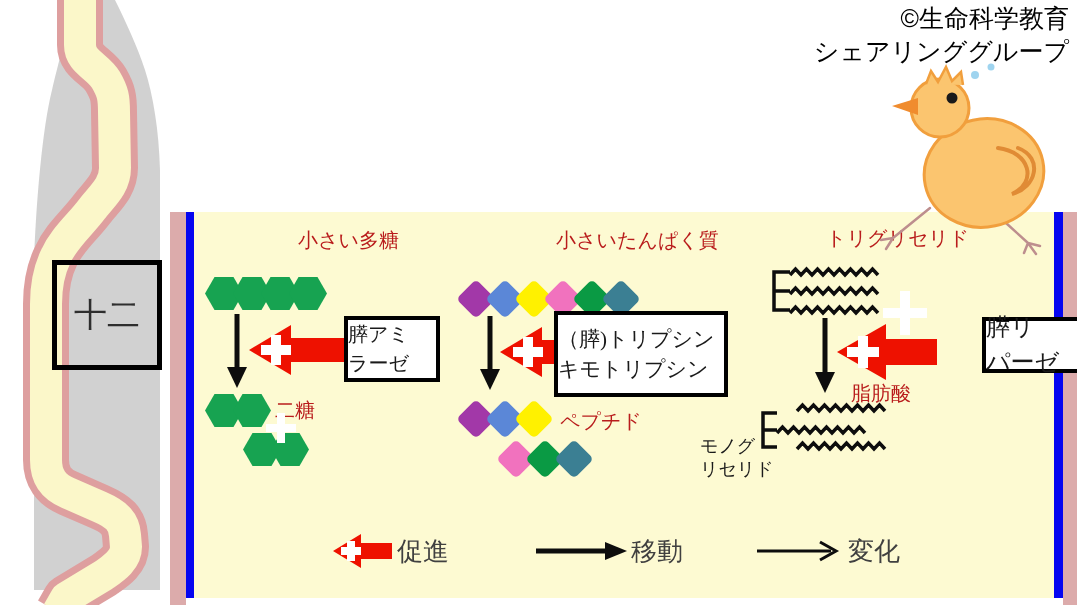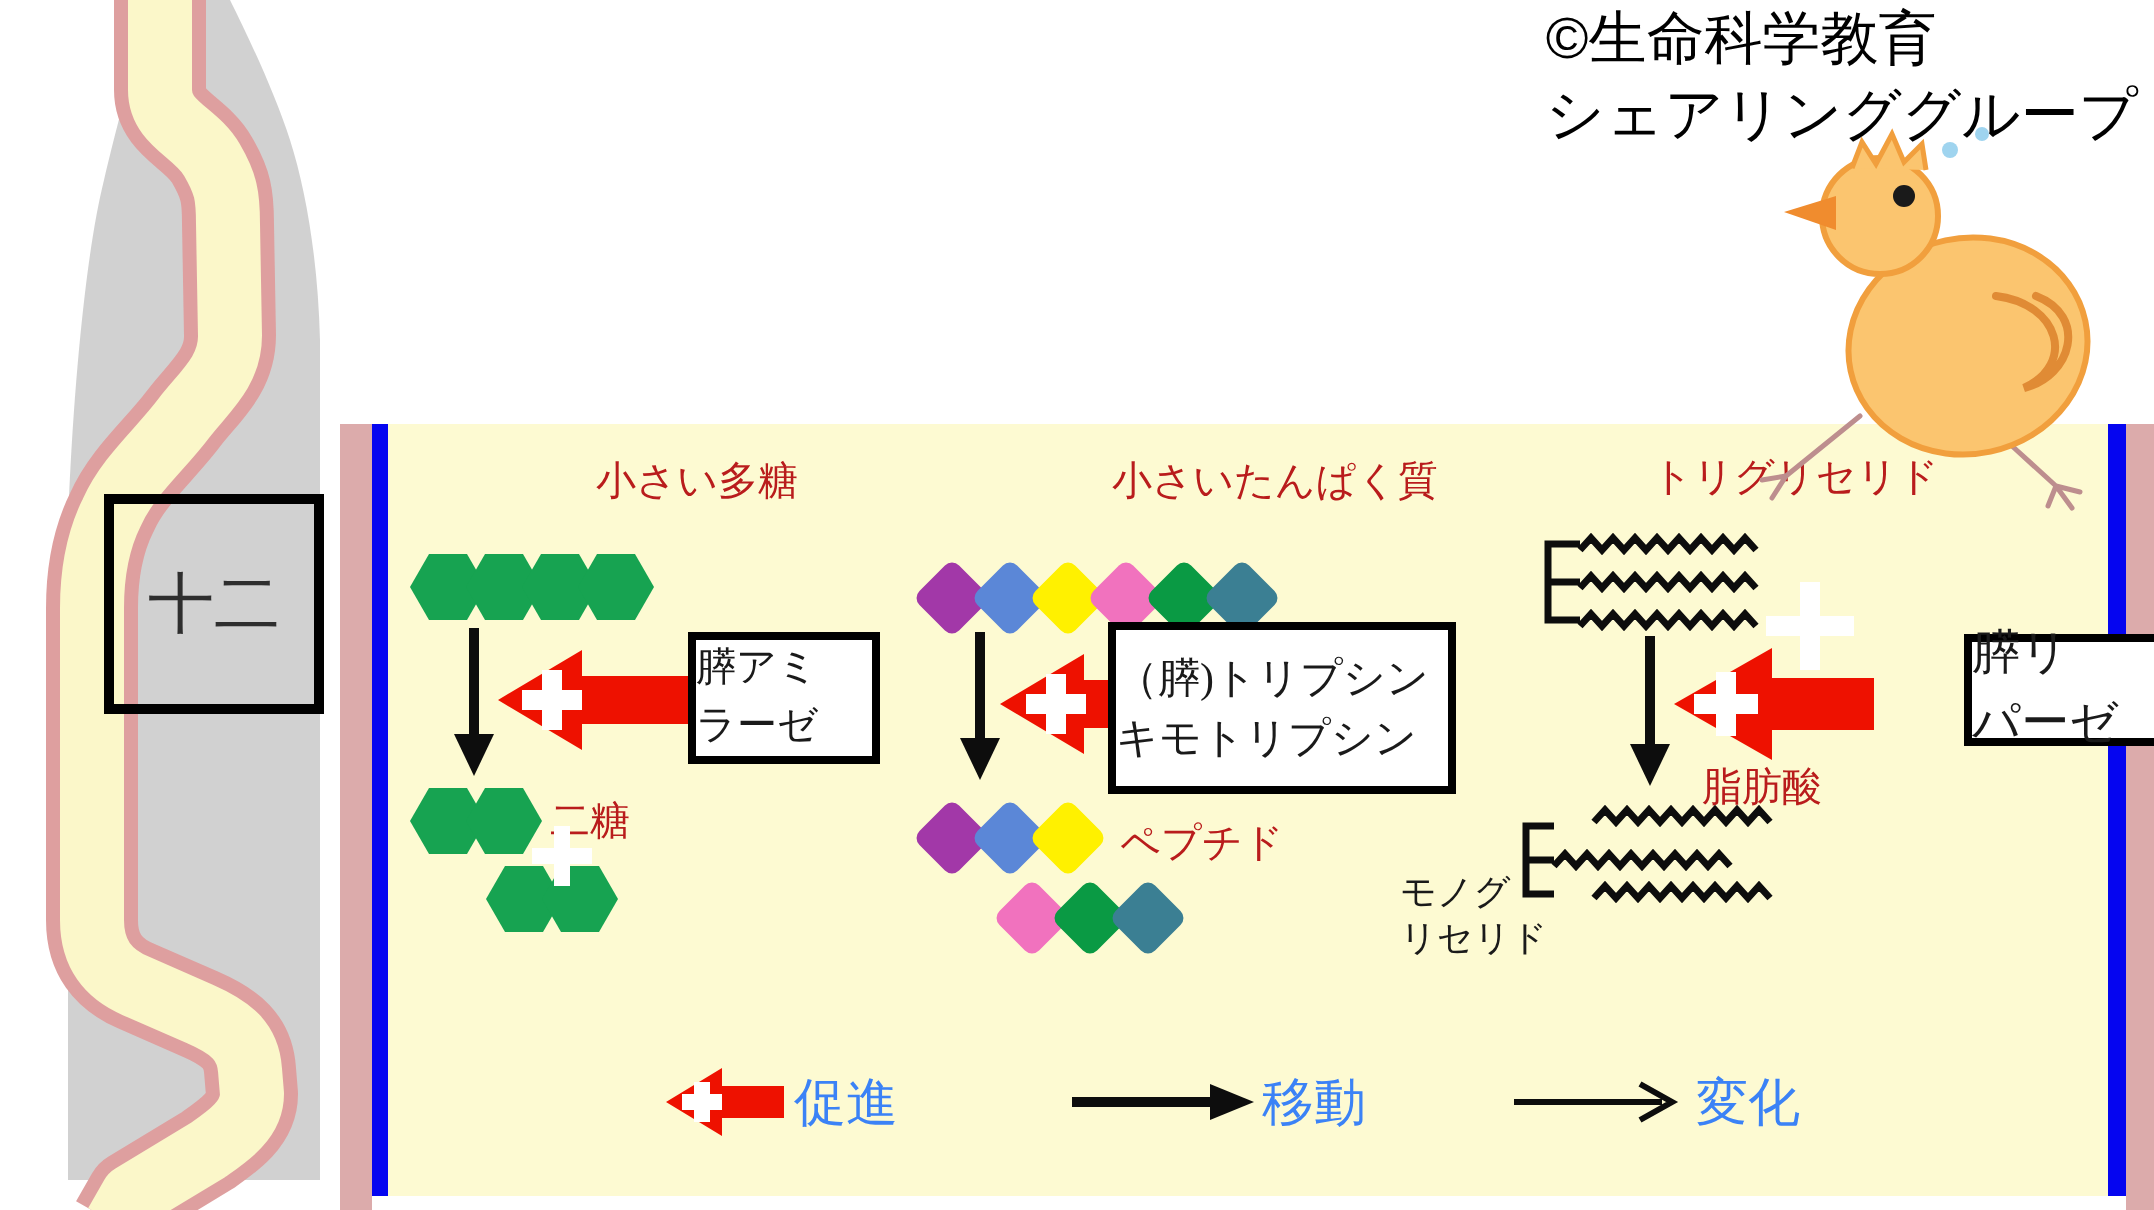--- a/index.html
+++ b/index.html
@@ -1,42 +1,42 @@
 <!DOCTYPE html>
 <html><head>
 <meta charset="utf-8">
 <style>
   html,body{margin:0;padding:0;background:#fff;}
   #slide{position:relative;width:1077px;height:605px;background:#fff;overflow:hidden;
          font-family:"Liberation Sans","DejaVu Sans",sans-serif;color:#111;}
   .abs{position:absolute;}
   
-  .copyright{top:2px;right:8px;font-size:29px;line-height:1.3;color:#000;}
+  .copyright{top:2px;right:8px;text-align:right;font-size:25px;line-height:1.3;color:#000;}
   
   .hdr{top:103px;left:195px;height:52px;display:flex;}
   .hdr-seg{display:flex;align-items:center;justify-content:center;
            font-size:29px;font-weight:bold;color:#000;}
   
   .wall{top:212px;height:393px;}
   .wall-blue{top:212px;height:386px;}
   .panel-bg{top:212px;left:194px;width:860px;height:386px;}
   
   .lbl{font-size:20px;color:#b91c1c;white-space:nowrap;}
   .lbl-sm{font-size:18px;line-height:1.3;color:#1a1a1a;}
-  .legend-lbl{font-size:26px;color:#3b82f6;white-space:nowrap;}
+  .legend-lbl{font-size:26px;color:#404040;white-space:nowrap;}
   
   .enzbox{background:#fff;border:4px solid #000;display:flex;flex-direction:column;
           align-items:flex-start;justify-content:center;text-align:center;line-height:1.45;
           box-sizing:border-box;color:#1a1a1a;}
   
   .hex{position:absolute;width:38px;height:33px;
        clip-path:polygon(25% 0,75% 0,100% 50%,75% 100%,25% 100%,0 50%);}
   .dia{position:absolute;width:28px;height:28px;border-radius:5px;transform:rotate(45deg);}
   
-  .duobox{left:52px;top:247px;width:100px;height:100px;border:5px solid #000;
+  .duobox{left:52px;top:260px;width:100px;height:100px;border:5px solid #000;
           display:flex;flex-direction:column;align-items:center;justify-content:center;
           font-size:33px;line-height:1.4;color:#2e2e2e;box-sizing:content-box;background:transparent;}
   svg{display:block;}
 </style>
 </head>
 <body>
 
 <div id="slide">
 
   <svg class="abs" style="left:0;top:0;" width="200" height="605" viewBox="0 0 200 605">

